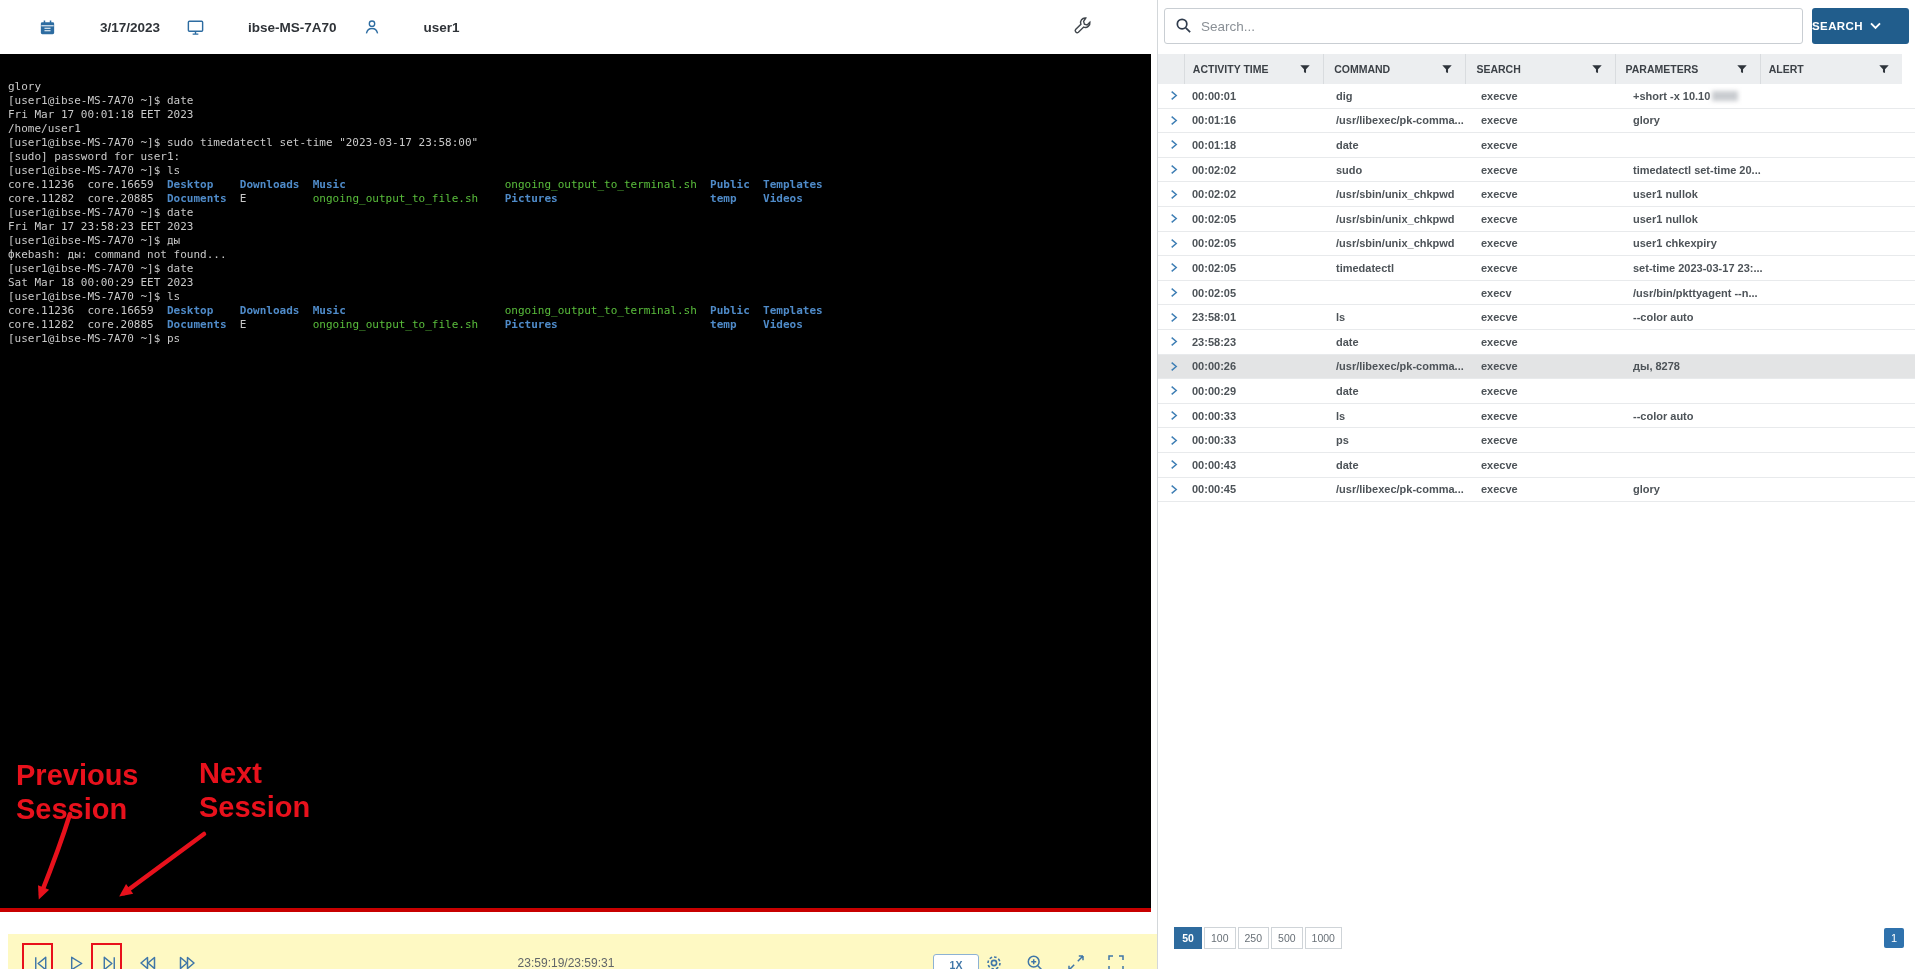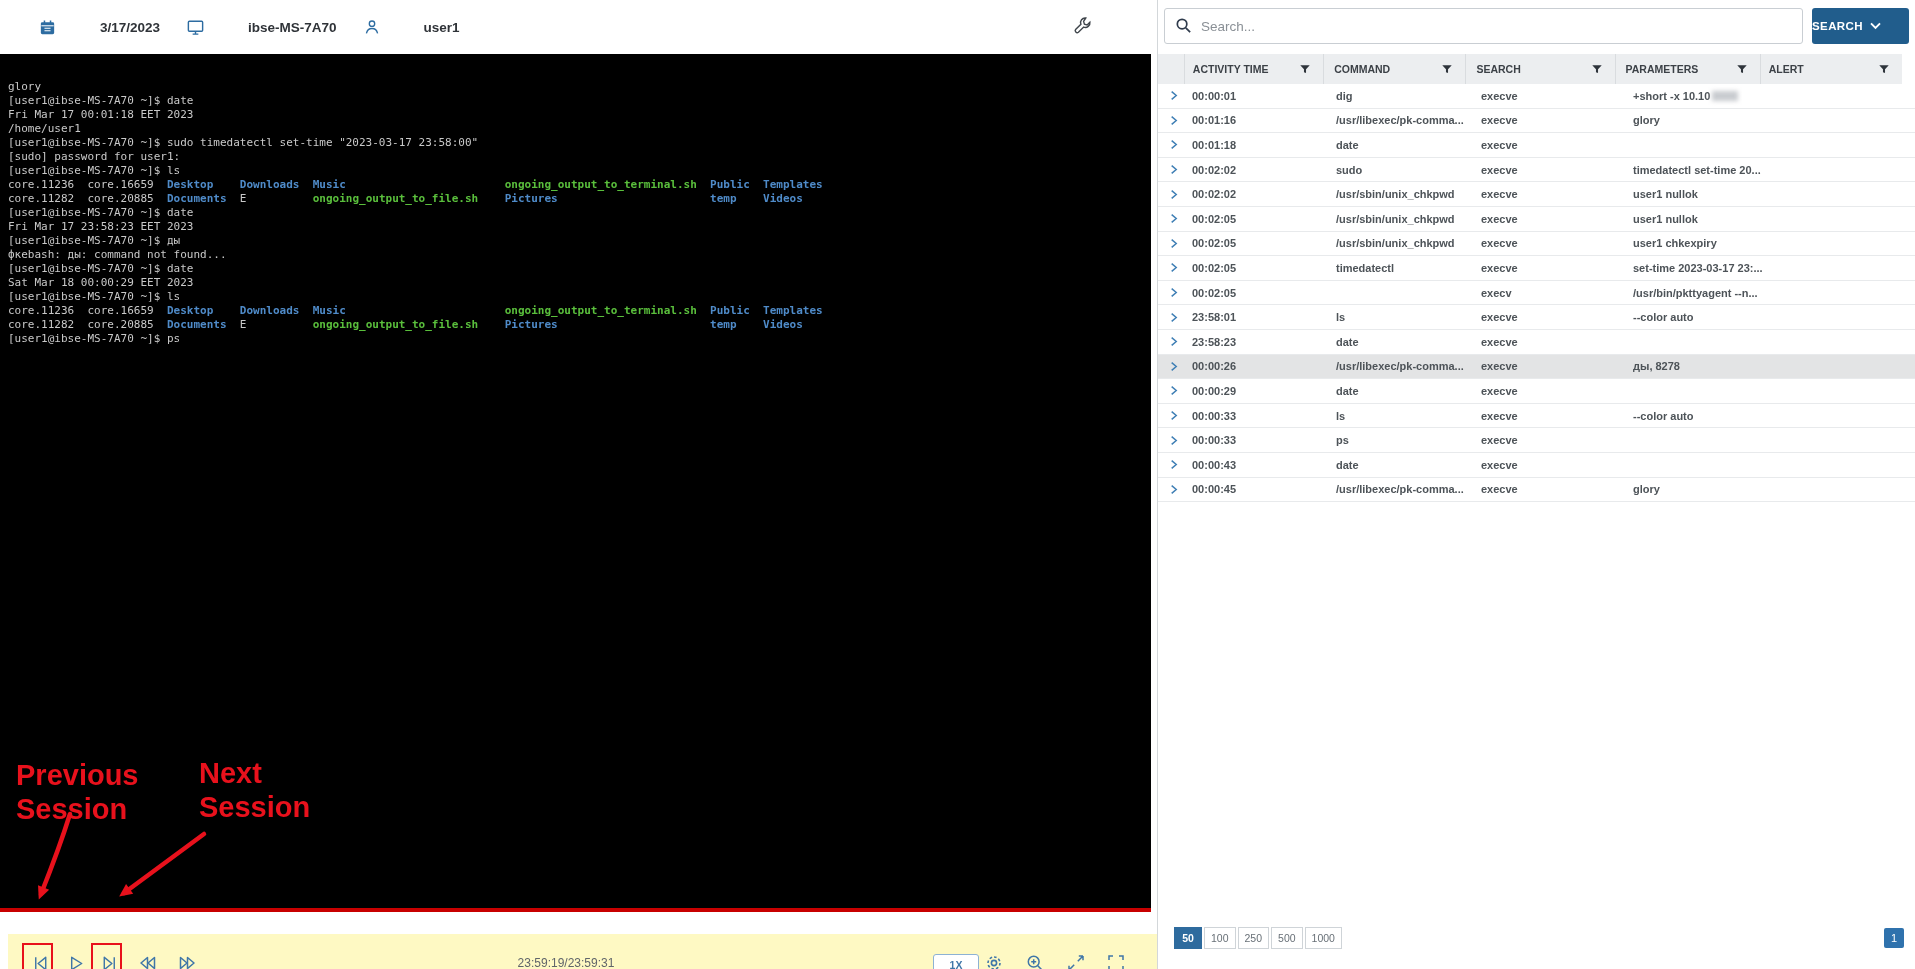--- a/index.html
+++ b/index.html
@@ -17,21 +17,21 @@
   .left-panel{position:absolute;left:0;top:0;width:1151px;height:969px;background:#fff;}
   .left-header{position:absolute;left:0;top:0;width:1151px;height:54px;background:#fff;
     display:flex;align-items:center;padding-left:38px;font-size:13.5px;font-weight:600;color:#2f3338;}
   .meta-group{display:flex;align-items:center;margin-right:26px;gap:36px;}
   .meta-group svg{margin-right:7px;}
   .wrench{position:absolute;left:1071px;top:15px;width:24px;height:24px;background:none;border:none;cursor:pointer;}
 
   .terminal{position:absolute;left:0;top:54px;width:1151px;height:854px;background:#000;
     padding:26px 0 0 8px;overflow:hidden;}
   .tline{font-family:"DejaVu Sans Mono",monospace;font-size:11px;line-height:14px;white-space:pre;}
-  .t-fg{color:var(--term-fg);} .t-dir{color:var(--term-dir);font-weight:bold;} .t-sh{color:var(--term-sh);font-weight:bold;}
+  .t-fg{color:var(--term-fg);} .t-dir{color:var(--term-dir);font-weight:bold;} .t-sh{color:var(--term-sh);font-weight:normal;}
 
   .seekbar{position:absolute;left:0;top:908px;width:1151px;height:4px;background:var(--seekbar-red);}
 
   .controls{position:absolute;left:8px;top:912px;width:1151px;height:57px;background:#fef9c3;margin-top:22px;}
   .pbtn{position:absolute;top:18px;width:22px;height:22px;display:flex;align-items:center;justify-content:center;
     background:none;border:none;padding:0;cursor:pointer;}
   .redbox{position:absolute;top:9px;width:31px;height:38px;border:2px solid var(--annotation-red);pointer-events:none;}
   .time{position:absolute;left:493px;top:22px;width:130px;text-align:center;font-size:12px;color:#60656a;}
   .speed{position:absolute;left:925px;top:20px;width:46px;height:21px;border:1px solid #8db2d4;border-radius:3px;
     background:#fff;color:var(--player-icon);font-weight:bold;font-size:10.5px;cursor:pointer;}

